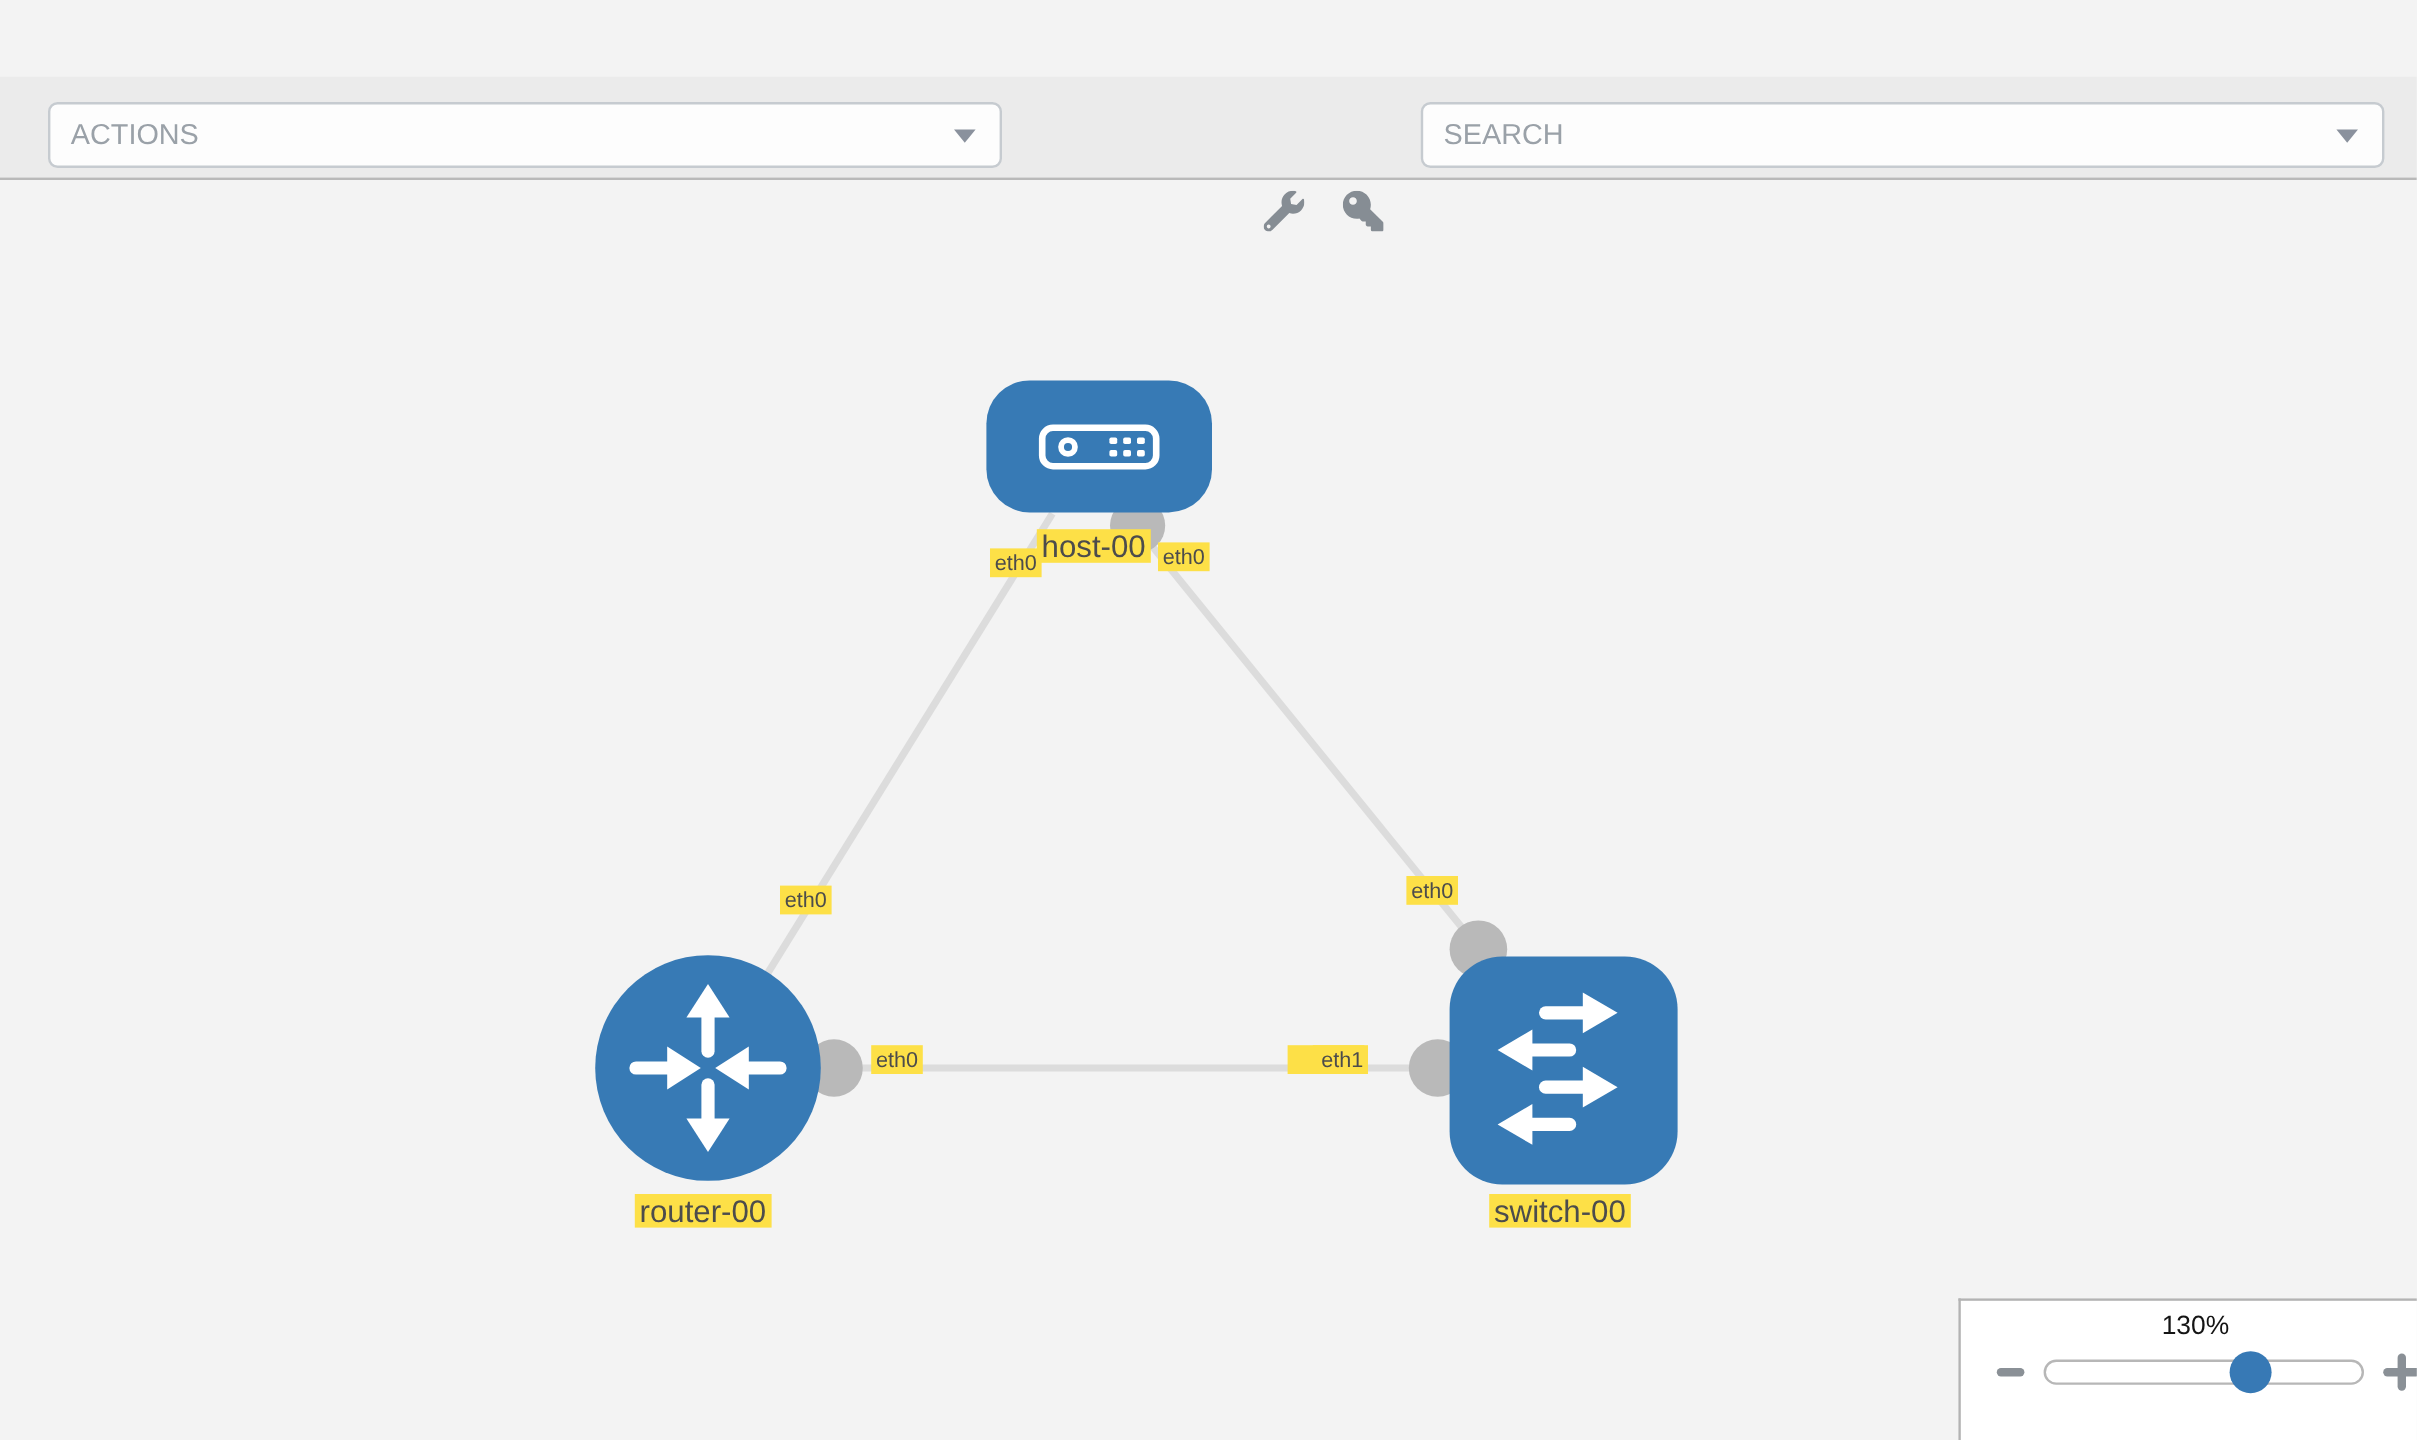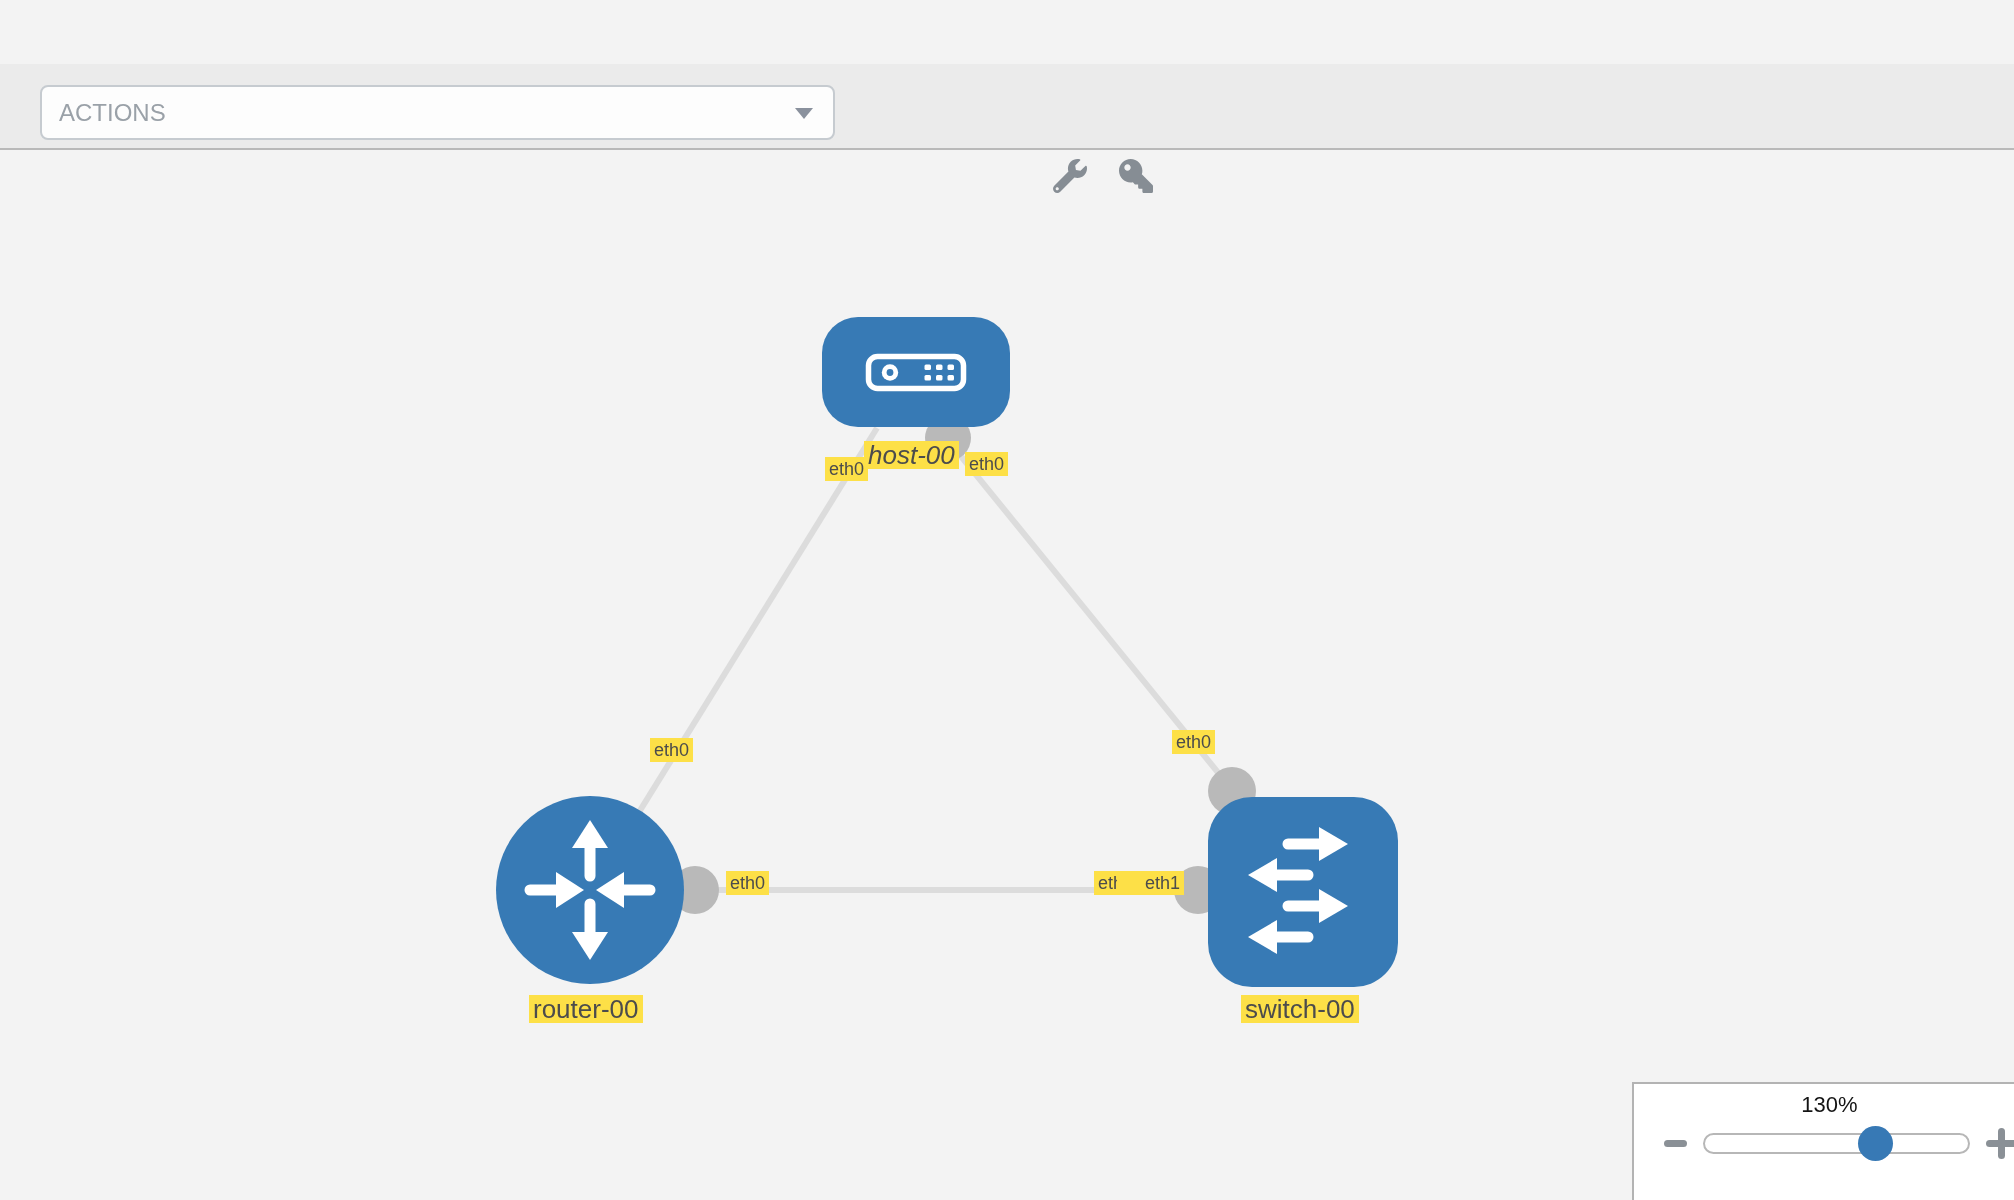--- a/index.html
+++ b/index.html
@@ -37,30 +37,30 @@
   .canvas { position:absolute; left:0; top:152px; width:2014px; height:1048px;
             background:#f3f3f3; }
   .net-svg { position:absolute; left:0; top:-152px; width:2014px; height:1200px; }
 
   
   .lbl { position:absolute; background:#fde047; color:#4c4c4c; white-space:nowrap; }
   .node-lbl { font-size:26px; line-height:28px; padding:0 4px; z-index:6; }
   .if-lbl   { font-size:18px; line-height:20px; padding:2px 4px; z-index:4; }
   .if-lbl.over { z-index:5; }
   
-  .lbl-host    { left:864px;  top:289px;font-style:italic; }
+  .lbl-host    { left:864px;  top:289px; }
   .lbl-router  { left:529px;  top:843px; }
   .lbl-switch  { left:1241px; top:843px; }
   .if-host-left   { left:825px;  top:305px; }
   .if-host-right  { left:965px;  top:300px; }
   .if-router-top  { left:650px;  top:586px; }
   .if-switch-top  { left:1172px; top:578px; }
   .if-router-right{ left:726px;  top:719px; }
   .if-switch-hid  { left:1094px; top:719px; }
-  .if-switch-left { left:1117px; top:719px;padding-left:28px; }
+  .if-switch-left { left:1073px; top:719px;padding-left:28px; }
 
   
   .zoom-panel { position:absolute; left:1621px; top:930px; width:393px; height:118px;
                 background:#ffffff; border-left:2px solid #b3b3b3; border-top:2px solid #b3b3b3;
                 z-index:10;margin-left:11px; }
   .zoom-level { position:absolute; left:0; top:8px; width:100%; text-align:center;
                 font-size:22px; color:#141414; }
   .zoom-bar { position:absolute; background:#8a9096; border-radius:4px; cursor:pointer; }
   .minus-bar { left:30px; top:56px; width:23px; height:7px; }
   .plus-v    { left:364px; top:44px; width:7px;  height:31px; }
@@ -88,20 +88,24 @@
       </svg>
     </button>
     <button class="iconbtn key">
       <svg viewBox="0 0 512 512">
         <g transform="translate(512,0) scale(-1,1)">
           <path d="M512 176.001C512 273.203 433.202 352 336 352c-11.22 0-22.19-1.062-32.827-3.069l-24.012 27.014A23.999 23.999 0 0 1 261.223 384H224v40c0 13.255-10.745 24-24 24h-40v40c0 13.255-10.745 24-24 24H24c-13.255 0-24-10.745-24-24v-78.059c0-6.365 2.529-12.47 7.029-16.971l161.802-161.802C163.108 213.814 160 195.271 160 176 160 78.798 238.797.001 335.999 0 433.488-.001 512 78.511 512 176.001zM336 128c0 26.51 21.49 48 48 48s48-21.49 48-48-21.49-48-48-48-48 21.49-48 48z"></path>
         </g>
       </svg>
     </button>
 
+    <div class="select search">
+      <span class="ph">SEARCH</span>
+      <i class="caret"></i>
+    </div>
   </div>
 
   <div class="canvas">
     <svg class="net-svg" viewBox="0 0 2014 1200">
 
       <line x1="877" y1="428" x2="592" y2="888" stroke="#dcdcdc" stroke-width="6"></line>
       <line x1="938" y1="428" x2="1233" y2="791" stroke="#dcdcdc" stroke-width="6"></line>
       <line x1="590" y1="890" x2="1305" y2="890" stroke="#dcdcdc" stroke-width="6"></line>
 
       <circle cx="948" cy="438" r="23" fill="#b9b9b9"></circle>

